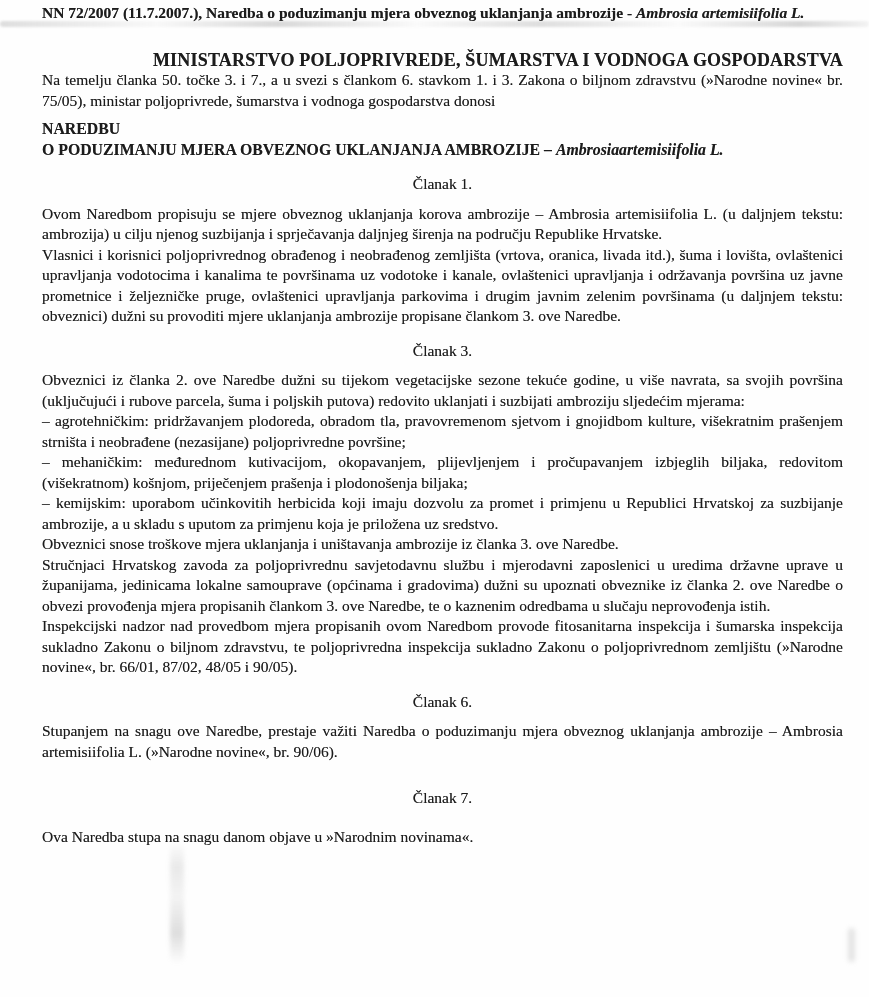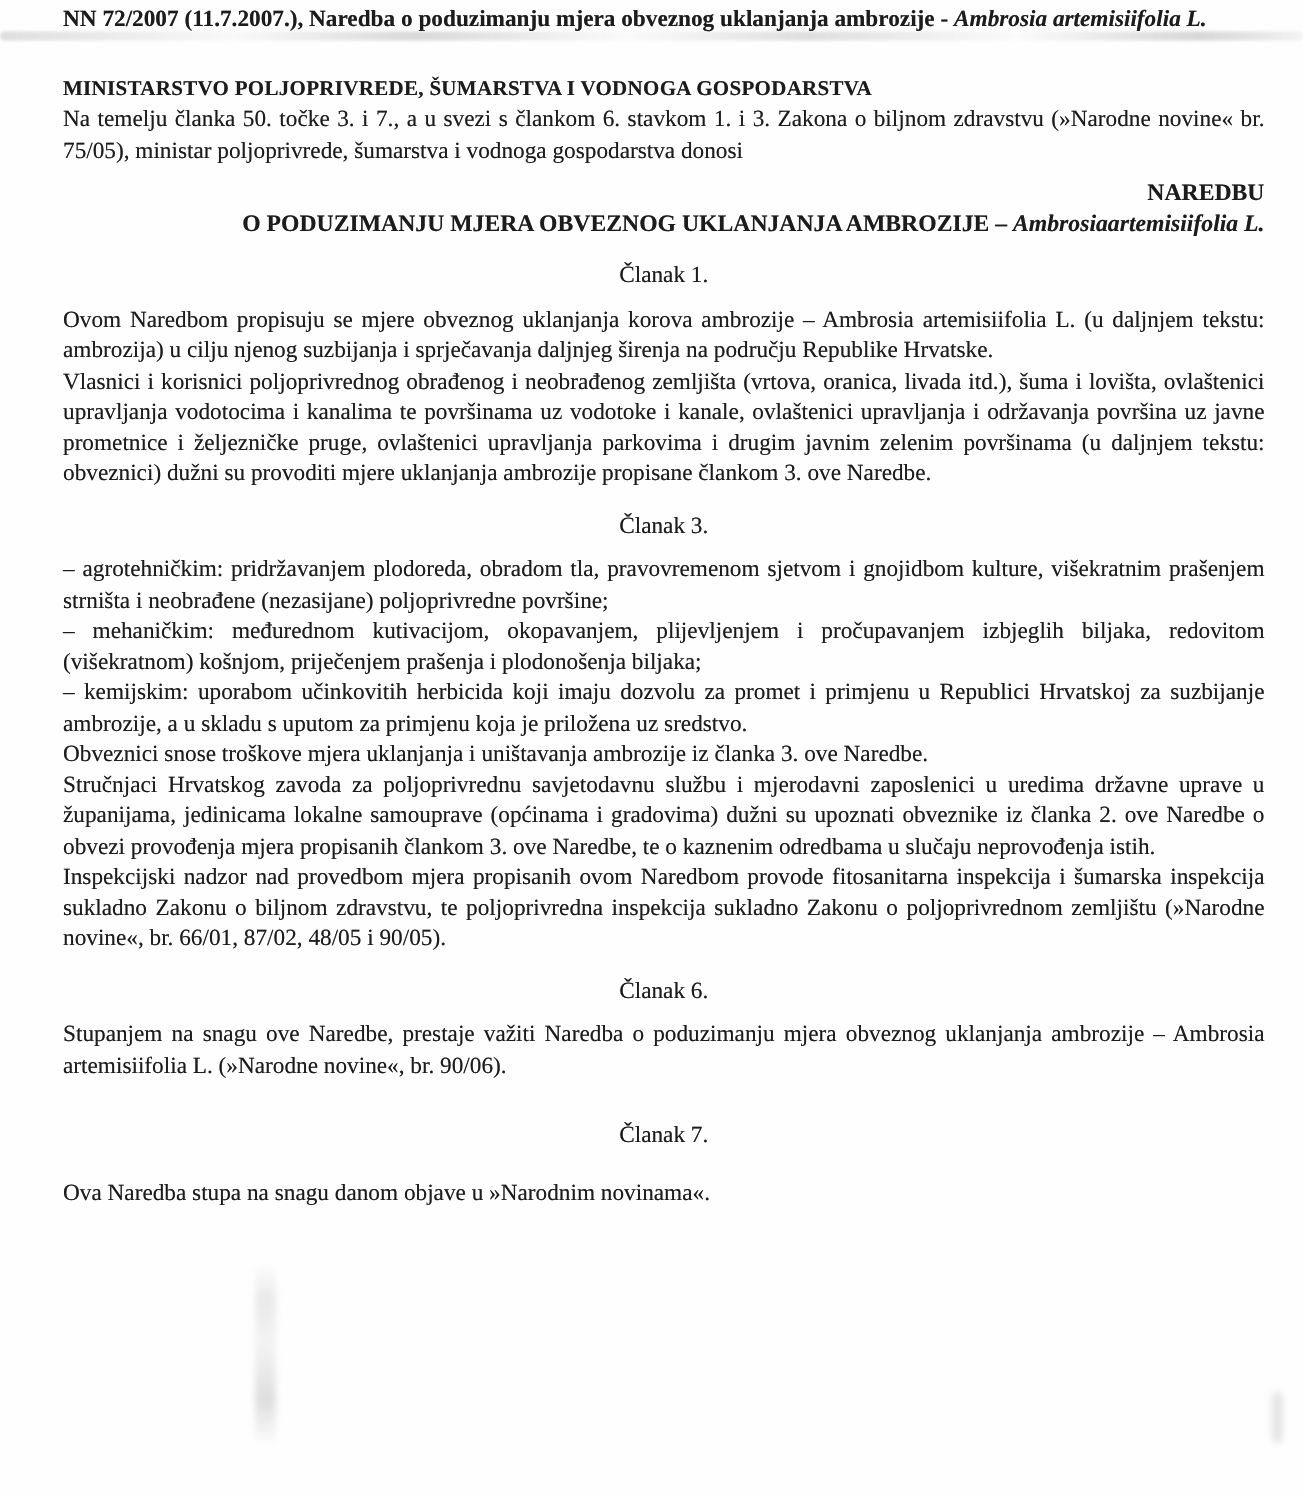--- a/index.html
+++ b/index.html
@@ -21,32 +21,32 @@
     line-height: 20.5px;
   }
   .top-header {
     font-weight: bold;
     font-size: 15.5px;
     text-align: left;
   }
   .top-header .latin { font-style: italic; }
   .ministry-title {
     margin-top: 26px;
-    text-align: left;
+    text-align: right;
     font-weight: bold;
-    font-size: 14px;
+    font-size: 18px;
     letter-spacing: 0.2px;
   }
   .preamble {
     margin-top: 12px;
     text-align: justify;
   }
   .decree-title {
     margin-top: 8px;
-    text-align: right;
+    text-align: left;
     font-weight: bold;
     font-size: 15.8px;
   }
   .decree-title .latin { font-style: italic; }
   .art-head {
     margin-top: 14px;
     margin-bottom: 9px;
     text-align: center;
     font-weight: normal;
     font-family: Liberation Serif, serif;
@@ -114,20 +114,21 @@
       <div class="art-head">Članak 1.</div>
       <p class="body-par">Ovom Naredbom propisuju se mjere obveznog uklanjanja korova ambrozije – Ambrosia artemisiifolia L. (u daljnjem tekstu: ambrozija) u cilju njenog suzbijanja i sprječavanja daljnjeg širenja na području Republike Hrvatske.</p>
     </section>
 
     <section class="article">
       <p class="body-par">Vlasnici i korisnici poljoprivrednog obrađenog i neobrađenog zemljišta (vrtova, oranica, livada itd.), šuma i lovišta, ovlaštenici upravljanja vodotocima i kanalima te površinama uz vodotoke i kanale, ovlaštenici upravljanja i održavanja površina uz javne prometnice i željezničke pruge, ovlaštenici upravljanja parkovima i drugim javnim zelenim površinama (u daljnjem tekstu: obveznici) dužni su provoditi mjere uklanjanja ambrozije propisane člankom 3. ove Naredbe.</p>
     </section>
 
     <section class="article">
       <div class="art-head">Članak 3.</div>
+      <p class="body-par">Obveznici iz članka 2. ove Naredbe dužni su tijekom vegetacijske sezone tekuće godine, u više navrata, sa svojih površina (uključujući i rubove parcela, šuma i poljskih putova) redovito uklanjati i suzbijati ambroziju sljedećim mjerama:</p>
       <p class="body-par">– agrotehničkim: pridržavanjem plodoreda, obradom tla, pravovremenom sjetvom i gnojidbom kulture, višekratnim prašenjem strništa i neobrađene (nezasijane) poljoprivredne površine;</p>
       <p class="body-par">– mehaničkim: međurednom kutivacijom, okopavanjem, plijevljenjem i pročupavanjem izbjeglih biljaka, redovitom (višekratnom) košnjom, priječenjem prašenja i plodonošenja biljaka;</p>
       <p class="body-par">– kemijskim: uporabom učinkovitih herbicida koji imaju dozvolu za promet i primjenu u Republici Hrvatskoj za suzbijanje ambrozije, a u skladu s uputom za primjenu koja je priložena uz sredstvo.</p>
     </section>
 
     <section class="article">
       <p class="body-par">Obveznici snose troškove mjera uklanjanja i uništavanja ambrozije iz članka 3. ove Naredbe.</p>
     </section>
 
     <section class="article">

